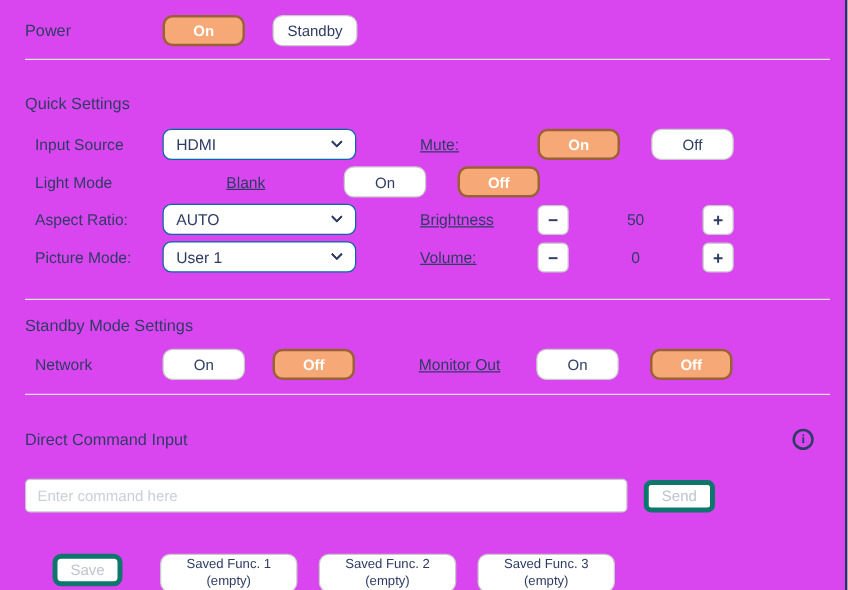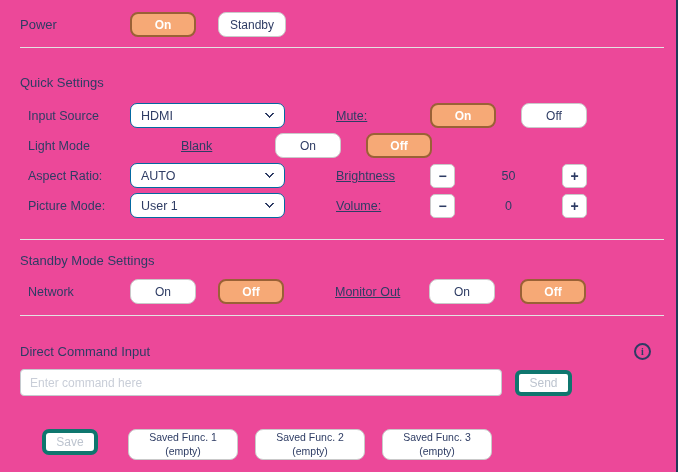--- a/index.html
+++ b/index.html
@@ -1,20 +1,20 @@
 <!DOCTYPE html>
 <html><head>
 <meta charset="utf-8">
 <style>
   * { box-sizing: border-box; margin: 0; padding: 0; }
   html, body { background: #ffffff; }
   .page {
     width: 678px; height: 472px;
     position: relative; overflow: hidden;
-    background: #ec4899;
+    background: #d946ef;
     border-right: 2px solid #1f3a57;
     font-family: "Liberation Sans", sans-serif;
     color: #2e3c64;
   }
   .lbl { font-size: 12.5px; color: #2e3c64; }
   .lbl-main { width: 110px; font-size: 13px; }
   .lbl-sub { margin-left: 28px; width: 102px; }
   .lbl-right { margin-left: 51px; width: 94px; text-decoration: underline; }
   .section-title { font-size: 13px; margin-left: 20px; color: #2e3c64; }
 
@@ -61,21 +61,21 @@
   .btn.sq { width: 25px; height: 24px; border-radius: 5px; font-size: 14px; font-weight: bold; }
   .stepper-value { flex: 1; text-align: center; font-size: 12.5px; color: #2e3c64; }
 
   .cmd-head { display: flex; align-items: center; justify-content: space-between; margin: 27px 25px 0 20px; }
   .info-icon {
     width: 17px; height: 17px; border: 2px solid #2e3c64; border-radius: 50%;
     display: flex; align-items: center; justify-content: center;
     font-size: 10px; font-weight: bold; font-family: "Liberation Serif", serif;
     color: #2e3c64; cursor: pointer;
   }
-  .cmd-row { display: flex; align-items: center; margin: 9px 0 0 20px; }
+  .cmd-row { display: flex; align-items: center; margin: 23px 0 0 20px; }
   .cmd-input {
     width: 482px; height: 27px; border: 1px solid #c5c9ce; border-radius: 4px;
     padding: 0 9px; font-size: 12px; font-family: inherit; color: #2e3c64; outline: none;
   }
   .cmd-input::placeholder { color: #c9ced8; }
   .btn-send { width: 57px; height: 26px; margin-left: 13px; border-radius: 6px; }
 
   .save-row { display: flex; align-items: flex-start; margin-top: 33px; }
   .btn-save { margin-left: 42px; width: 56px; height: 26px; border-radius: 7px; }
   .func-group { display: flex; margin-left: 30px; }

